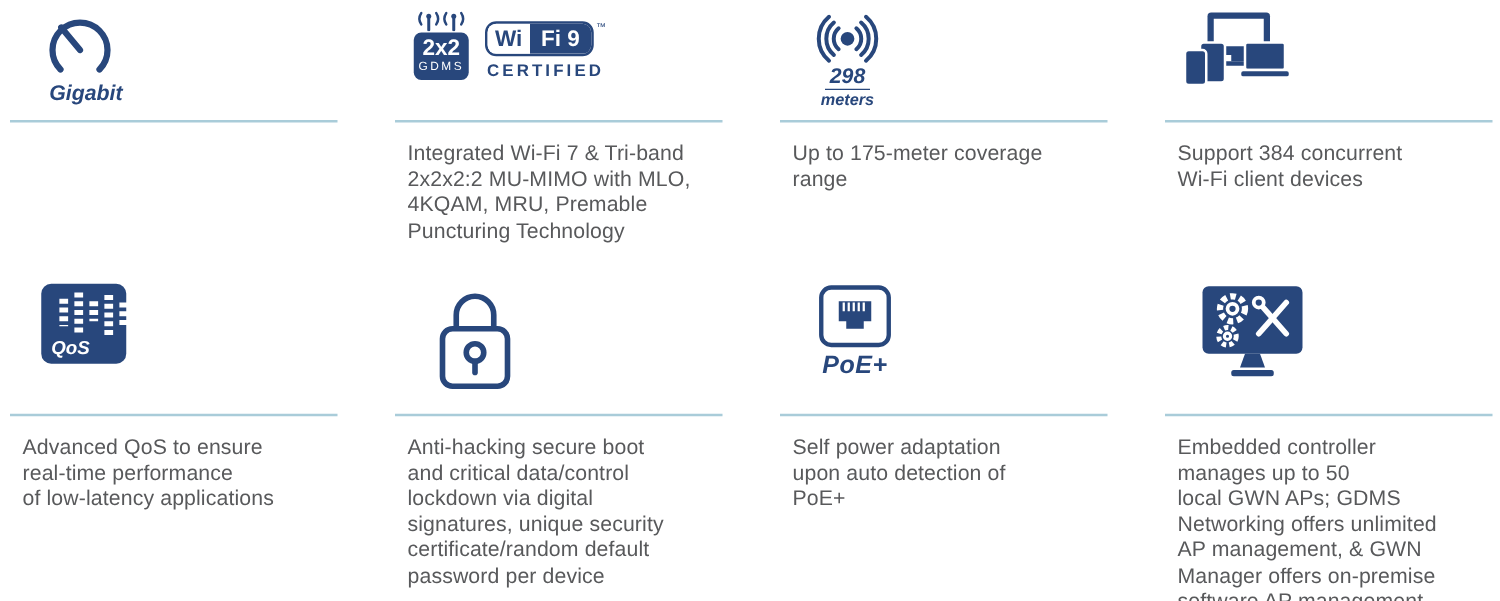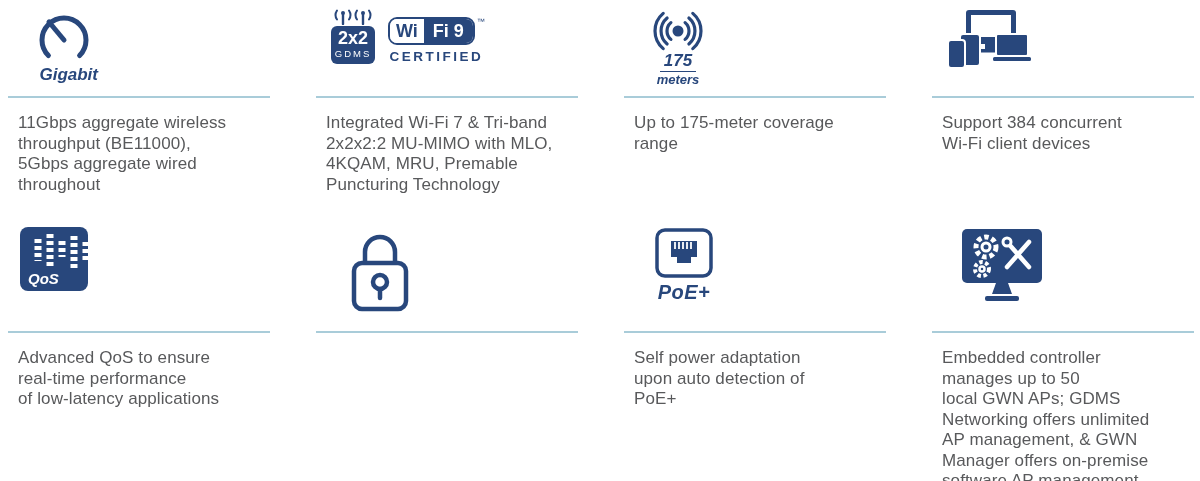--- a/index.html
+++ b/index.html
@@ -53,21 +53,21 @@
   .wifi-tm{font-size:8px;color:var(--navy);margin-left:2px;line-height:10px;}
   .wifi-certified{color:var(--navy);font-weight:bold;font-size:13.5px;letter-spacing:2.5px;margin-top:4px;}
   
   .coverage-wrap{display:flex;flex-direction:column;align-items:center;margin-left:16px;width:76px;}
   .coverage-value{color:var(--navy);font-weight:bold;font-style:italic;font-size:17px;line-height:18px;margin-top:-2px;}
   .coverage-rule{width:36px;border-top:1.5px solid var(--navy);margin:1px 0;}
   .coverage-unit{color:var(--navy);font-weight:bold;font-style:italic;font-size:13px;line-height:14px;}
   
   .devices-wrap{margin-left:12px;}
   
-  .qos-box{position:relative;width:68px;height:64px;background:var(--navy);border-radius:8px;margin-left:12px;}
+  .qos-box{position:relative;width:68px;height:64px;background:var(--navy);border-radius:8px;margin-left:25px;}
   .qos-label{position:absolute;left:8px;bottom:4px;color:#fff;font-weight:bold;font-style:italic;font-size:15px;}
   
   .lock-wrap{margin-left:28px;}
   
   .poe-wrap{display:flex;flex-direction:column;align-items:center;margin-left:30px;}
   .poe-caption{color:var(--navy);font-weight:bold;font-style:italic;font-size:20px;margin-top:2px;letter-spacing:.5px;}
   
   .mgmt-wrap{margin-left:26px;}
 </style>
 </head>
@@ -80,24 +80,20 @@
       <div class="icon-area">
         <div class="gauge-wrap">
           <svg width="70" height="56" viewBox="0 0 70 56">
             <path d="M 20.4 47.6 A 22 22 0 1 1 51.6 47.6" fill="none" stroke="#28477c" stroke-width="5" stroke-linecap="round"></path>
             <line x1="36" y1="32" x2="21" y2="14" stroke="#28477c" stroke-width="5" stroke-linecap="round"></line>
           </svg>
           <div class="gauge-caption">Gigabit</div>
         </div>
       </div>
       <div class="divider"></div>
-      <div class="text">11Gbps aggregate wireless
-throughput (BE11000),
-5Gbps aggregate wired
-throughout</div>
     </div>
 
     <div class="cell row1">
       <div class="icon-area">
         <div class="wifi7-wrap">
           <div class="mimo-col">
             <svg width="46" height="17" viewBox="0 0 46 17">
               <g stroke="#28477c" fill="none" stroke-linecap="round">
                 <circle cx="13" cy="5" r="2" fill="#28477c" stroke="none"></circle>
                 <line x1="13" y1="6" x2="13" y2="16" stroke-width="2.4"></line>
@@ -140,21 +136,21 @@
             <g stroke="#28477c" stroke-width="3.2" fill="none" stroke-linecap="round">
               <path d="M 45.1 14.6 A 11 11 0 0 1 45.1 31.4"></path>
               <path d="M 48.9 10.0 A 17 17 0 0 1 48.9 36.0"></path>
               <path d="M 52.8 5.4  A 23 23 0 0 1 52.8 40.6"></path>
               <path d="M 30.9 14.6 A 11 11 0 0 0 30.9 31.4"></path>
               <path d="M 27.1 10.0 A 17 17 0 0 0 27.1 36.0"></path>
               <path d="M 23.2 5.4  A 23 23 0 0 0 23.2 40.6"></path>
             </g>
             <circle cx="38" cy="23" r="5.5" fill="#28477c"></circle>
           </svg>
-          <div class="coverage-value">175</div>
+          <div class="coverage-value">298</div>
           <div class="coverage-rule"></div>
           <div class="coverage-unit">meters</div>
         </div>
       </div>
       <div class="divider"></div>
       <div class="text">Up to 175-meter coverage
 range</div>
     </div>
 
     <div class="cell row1">
@@ -205,20 +201,26 @@
             <g stroke="#28477c" stroke-width="4.5" fill="none">
               <path d="M 21 36 V 25 A 15 15 0 0 1 51 25 V 36"></path>
               <rect x="10" y="36" width="52" height="46" rx="8"></rect>
               <circle cx="36" cy="55" r="7"></circle>
               <line x1="36" y1="62" x2="36" y2="71" stroke-linecap="round"></line>
             </g>
           </svg>
         </div>
       </div>
       <div class="divider"></div>
+      <div class="text">Anti-hacking secure boot
+and critical data/control
+lockdown via digital
+signatures, unique security
+certificate/random default
+password per device</div>
     </div>
 
     <div class="cell row2">
       <div class="icon-area">
         <div class="poe-wrap">
           <svg width="60" height="52" viewBox="0 0 60 52">
             <rect x="3" y="3" width="54" height="46" rx="8" fill="none" stroke="#28477c" stroke-width="3.5"></rect>
             <path d="M 17 14 h 26 v 16 h -6 v 6 h -14 v -6 h -6 z" fill="#28477c"></path>
             <g stroke="#ffffff" stroke-width="1.8">
               <line x1="21" y1="15" x2="21" y2="22"></line>

